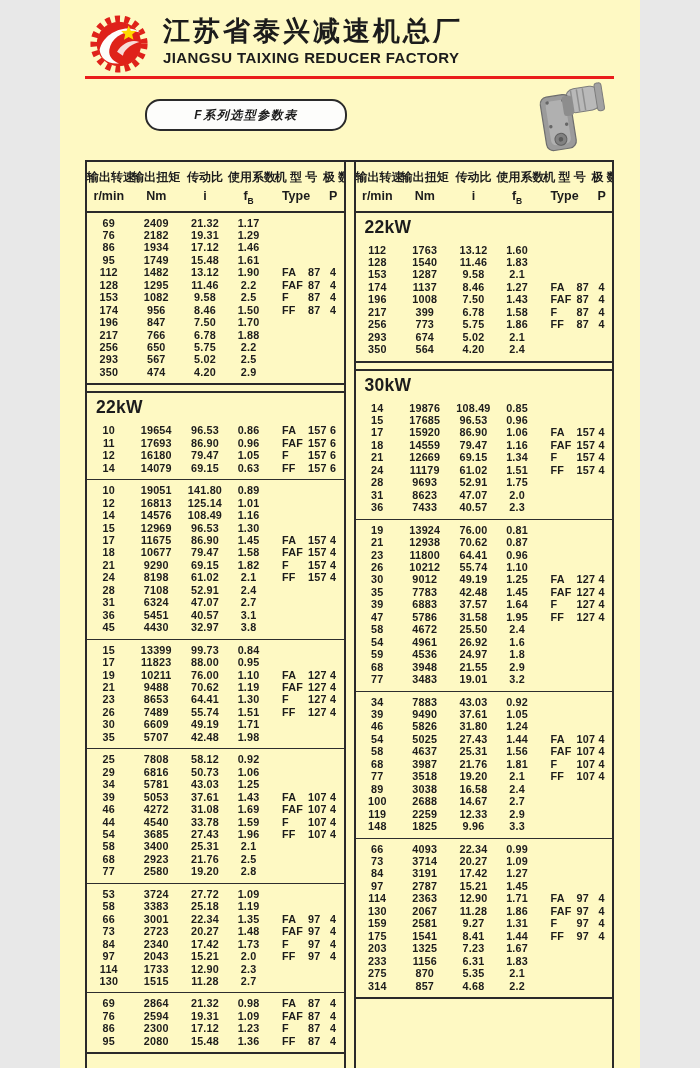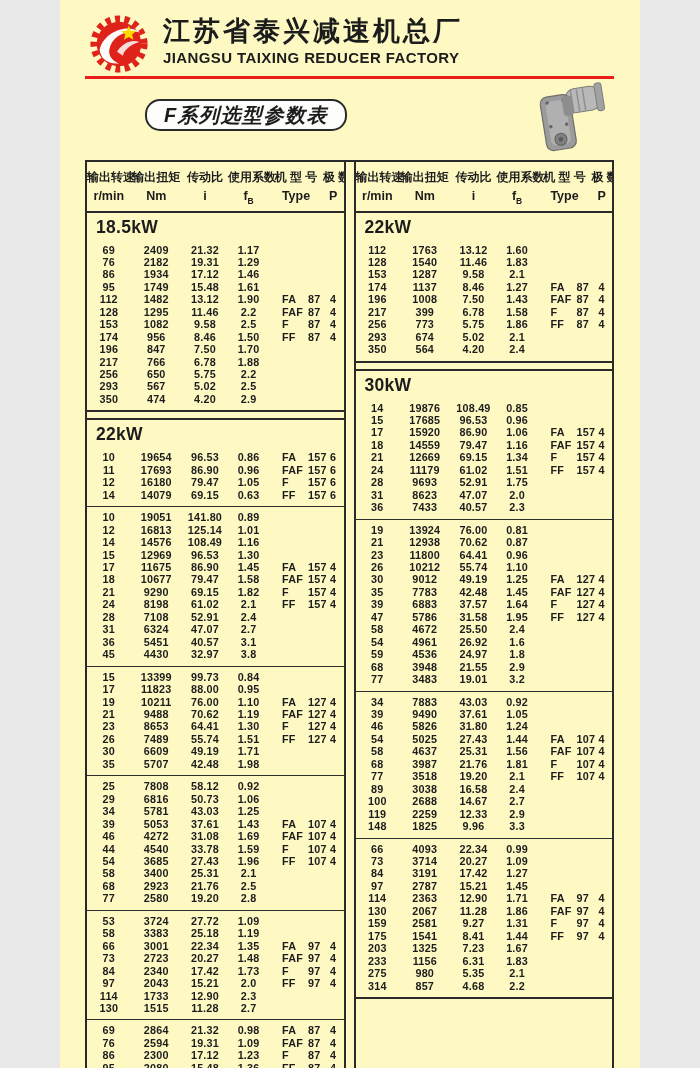--- a/index.html
+++ b/index.html
@@ -12,21 +12,21 @@
   .brand-row{display:flex;align-items:flex-start;padding:13px 0 0 28px;gap:13px;}
   .logo{width:62px;height:62px;flex:0 0 auto;}
   .brand-text{padding-top:3px;}
   .company-cn{font-size:27px;font-weight:700;letter-spacing:3px;line-height:1.12;}
   .company-en{font-size:15px;font-weight:700;letter-spacing:.4px;margin-top:3px;}
   .red-rule{position:absolute;left:25px;right:26px;top:76px;height:3px;background:#ea1d1b;}
   .series-box{
     position:absolute;left:85px;top:99px;width:198px;height:28px;
     border:2px solid #2a2a2a;border-radius:15px;
     display:flex;align-items:center;justify-content:center;
-    font-size:20px;font-weight:700;font-style:italic;letter-spacing:1.5px;background:#fdfdfb;
+    font-size:12px;font-weight:700;font-style:italic;letter-spacing:1.5px;background:#fdfdfb;
   }
   .reducer-img{position:absolute;right:33px;top:80px;width:78px;height:80px;}
   .top-rule{position:absolute;left:25px;right:26px;top:160px;height:2px;background:#2a2a2a;}
 
   
   .tables{position:absolute;left:25px;right:26px;top:162px;bottom:0;display:flex;gap:8px;}
   .ptable{flex:1 1 0;border-left:2px solid #2a2a2a;border-right:2px solid #2a2a2a;overflow:hidden;}
   .thead{border-bottom:2px solid #2a2a2a;padding:7px 0 5px;}
   .hrow{display:flex;font-weight:700;}
   .hrow.cn{font-size:12px;letter-spacing:0;}
@@ -108,21 +108,20 @@
           <div class="hrow un">
             <div class="hc c0">r/min</div>
             <div class="hc c1">Nm</div>
             <div class="hc c2">i</div>
             <div class="hc c3"><span>f</span><sub>B</sub></div>
             <div class="hc c4">Type</div>
             <div class="hc c5">P</div>
           </div>
         </div>
         <div class="section">
-          <div class="sec-title">18.5kW</div>
           <div class="block">
             <div class="row">
               <div class="cell c0">69</div>
               <div class="cell c1">2409</div>
               <div class="cell c2">21.32</div>
               <div class="cell c3">1.17</div>
               <div class="cell c4"></div>
               <div class="cell c5"></div>
             </div>
             <div class="row">
@@ -1051,21 +1050,21 @@
             <div class="row">
               <div class="cell c0">233</div>
               <div class="cell c1">1156</div>
               <div class="cell c2">6.31</div>
               <div class="cell c3">1.83</div>
               <div class="cell c4"></div>
               <div class="cell c5"></div>
             </div>
             <div class="row">
               <div class="cell c0">275</div>
-              <div class="cell c1">980</div>
+              <div class="cell c1">870</div>
               <div class="cell c2">5.35</div>
               <div class="cell c3">2.1</div>
               <div class="cell c4"></div>
               <div class="cell c5"></div>
             </div>
             <div class="row">
               <div class="cell c0">314</div>
               <div class="cell c1">857</div>
               <div class="cell c2">4.68</div>
               <div class="cell c3">2.2</div>

